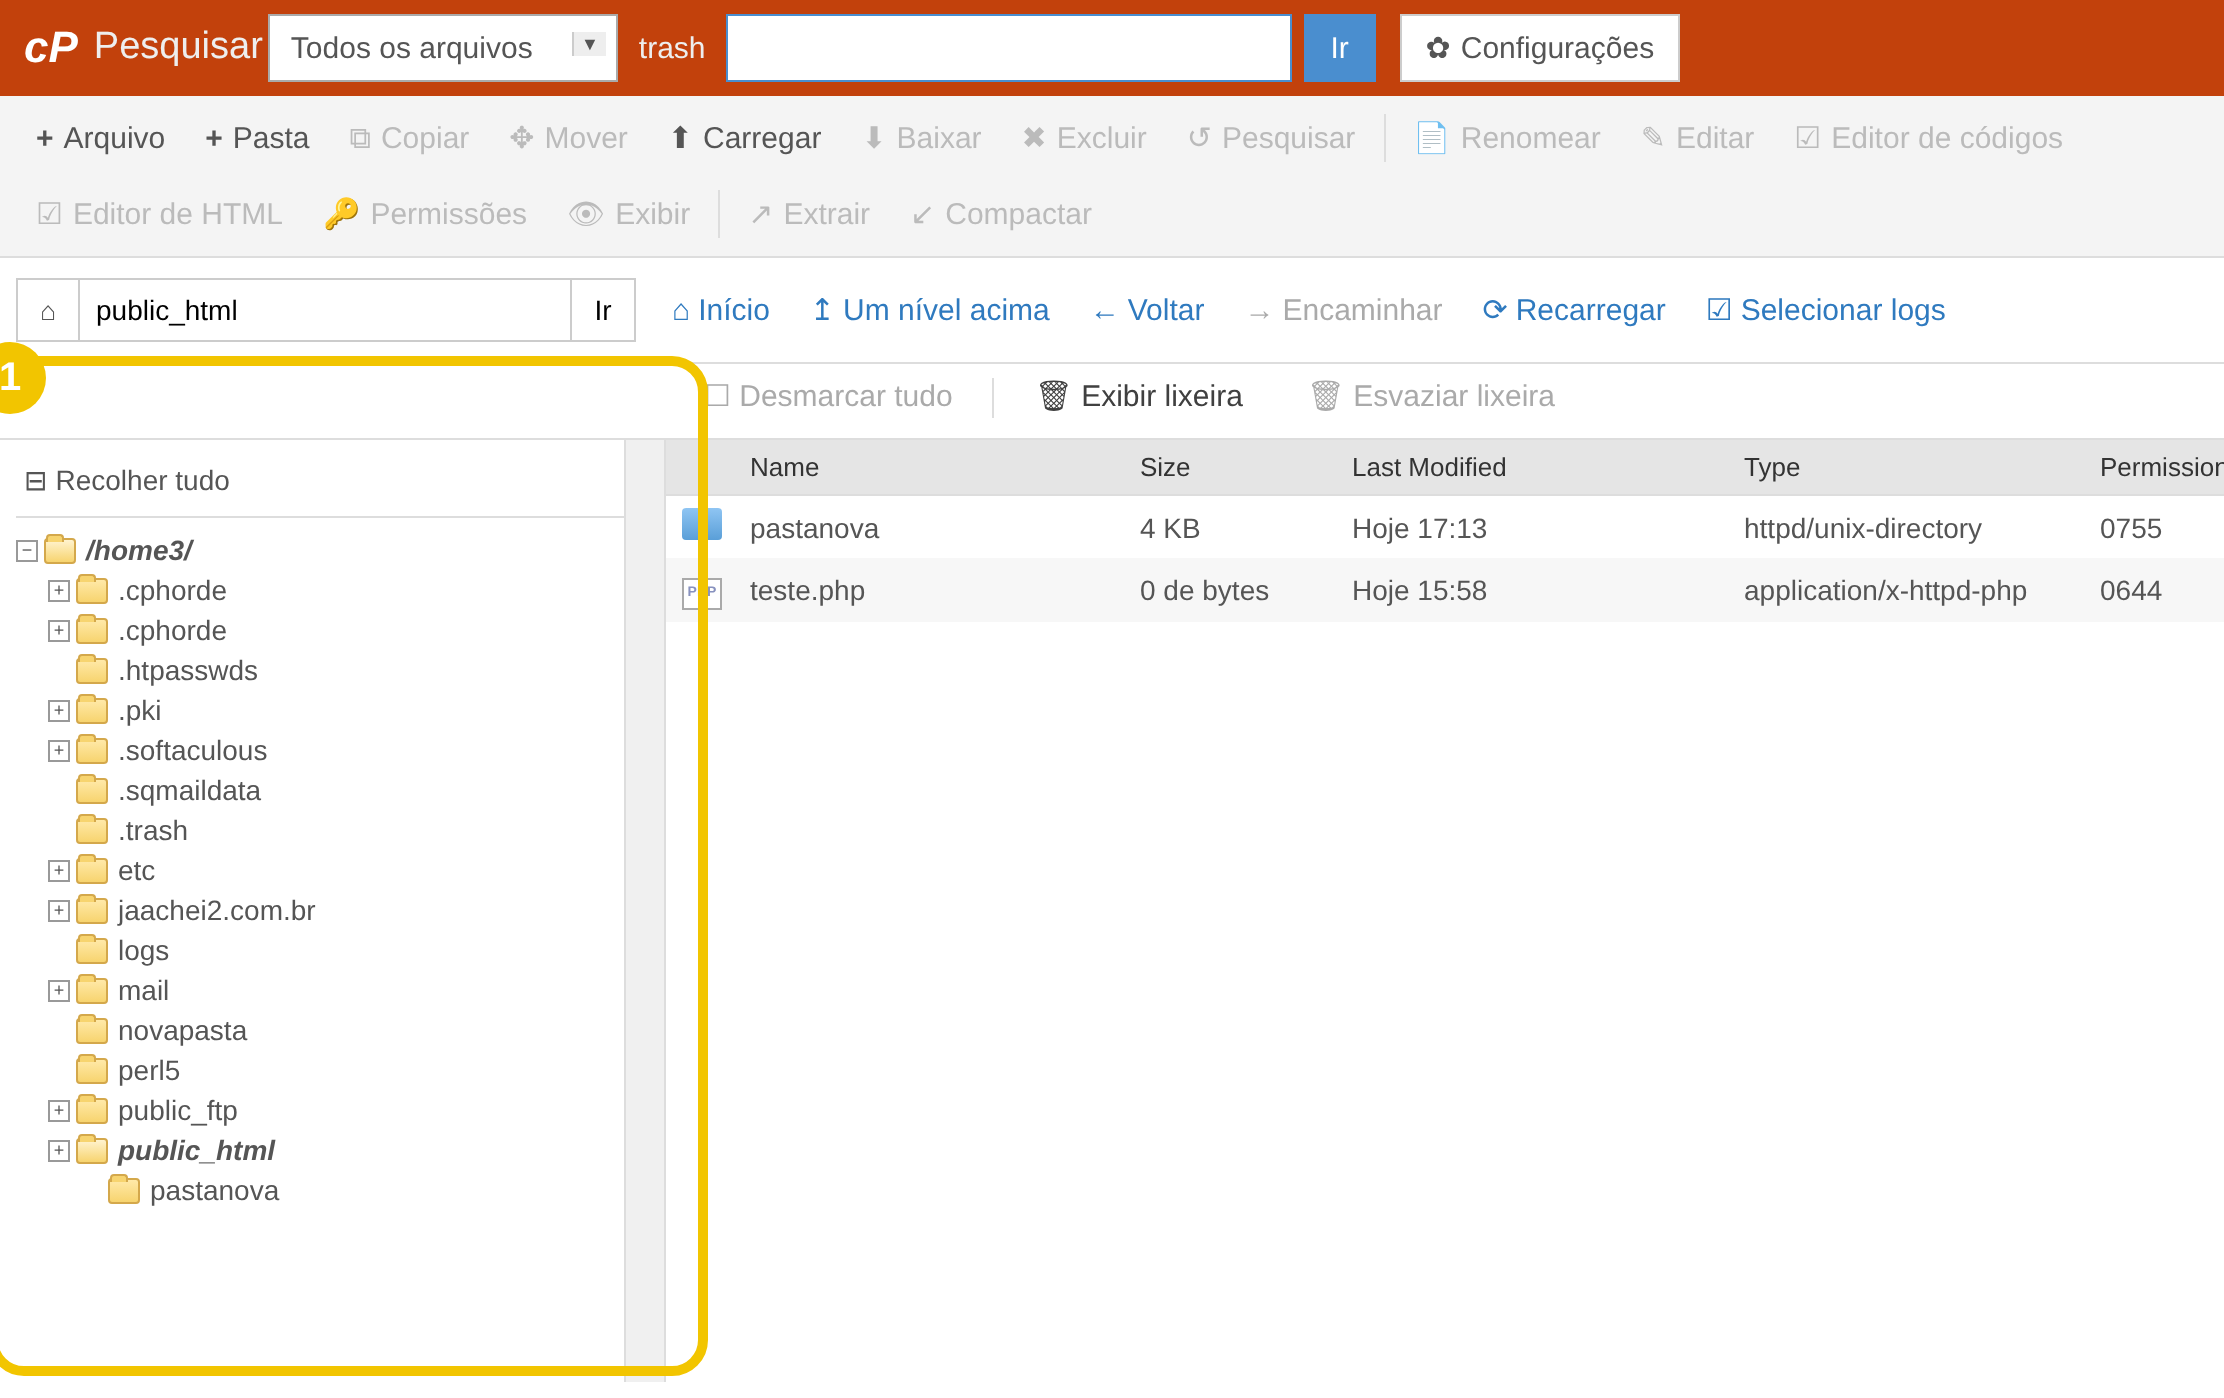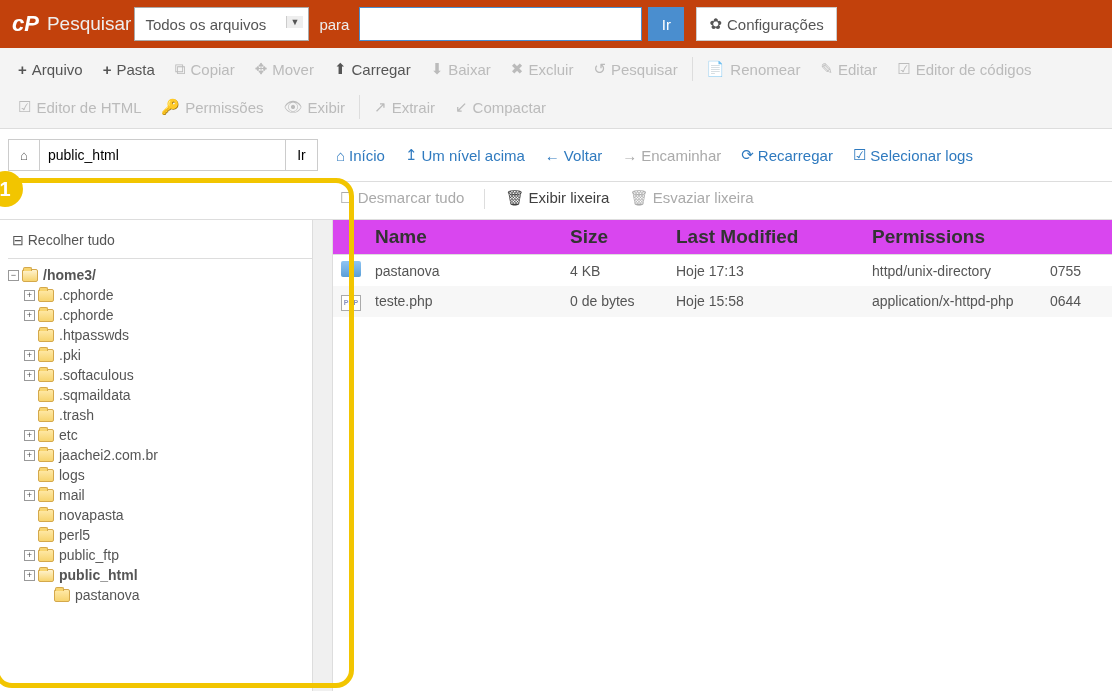--- a/index.html
+++ b/index.html
@@ -29,48 +29,48 @@
 .pathbar { display: flex; align-items: center; padding: 10px 8px; gap: 0; border-bottom: 1px solid #ddd; }
 .home-btn { width: 32px; height: 32px; border: 1px solid #ccc; background: #fff; display: flex; align-items: center; justify-content: center; cursor: pointer; color: #555; }
 .path-input { flex: 0 0 246px; height: 32px; border: 1px solid #ccc; border-left: none; padding: 0 8px; font-size: 14px; }
 .path-ir { height: 32px; width: 32px; border: 1px solid #ccc; border-left: none; background: #fff; font-size: 14px; cursor: pointer; }
 .nav-links { display: flex; gap: 20px; margin-left: 18px; align-items: center; }
 .nav-link { color: #2f7abf; cursor: pointer; display: flex; align-items: center; gap: 4px; font-size: 15px; }
 .nav-link.disabled { color: #aaa; cursor: default; }
 
 
 .sec-nav { display: flex; gap: 20px; padding: 8px 20px 10px 340px; border-bottom: 1px solid #ddd; font-size: 15px; position: relative; margin-top: -1px; }
-.sec-nav .disabled { color: #aaa; }
+.sec-nav .disabled { color: #aaa; margin-left: 12px; }
 .sec-nav .link { color: #404040; cursor: pointer; }
 .sec-sep { width: 1px; height: 20px; background: #ddd; }
 
 
 .main { display: flex; height: calc(699px - 48px - 88px - 52px - 40px); }
 .sidebar-wrap { width: 323px; position: relative; border-right: 1px solid #ddd; }
 .highlight-border { position: absolute; top: -42px; left: -6px; width: 360px; height: 510px; border: 5px solid #f2c500; border-radius: 18px; pointer-events: none; z-index: 10; }
 .badge-1 { position: absolute; top: -12px; left: -12px; width: 36px; height: 36px; background: #f2c500; border-radius: 50%; color: #fff; display: flex; align-items: center; justify-content: center; font-size: 20px; font-weight: bold; }
 .sidebar { width: 100%; height: 100%; overflow-y: auto; padding: 8px 0 8px 8px; }
 .collapse-all { font-size: 14px; color: #555; padding: 4px 4px 10px 4px; display: flex; align-items: center; gap: 4px; border-bottom: 1px solid #ddd; margin-bottom: 6px; cursor: pointer; }
 .tree { font-size: 14px; }
 .tree-item { display: flex; align-items: center; padding: 2px 0; cursor: pointer; white-space: nowrap; }
 .expander { width: 11px; height: 11px; border: 1px solid #999; display: inline-flex; align-items: center; justify-content: center; font-size: 9px; line-height: 1; color: #555; margin-right: 3px; background: #fff; flex-shrink: 0; }
 .expander-space { width: 11px; margin-right: 3px; display: inline-block; flex-shrink: 0; }
 .folder-icon { width: 16px; height: 13px; background: linear-gradient(#ffe9a8, #f7d46f); border: 1px solid #d4a84b; border-radius: 2px; margin-right: 5px; flex-shrink: 0; position: relative; }
 .folder-icon.open { background: linear-gradient(#fff3cf, #f7d46f); }
 .folder-icon::before { content: ''; position: absolute; top: -3px; left: 0; width: 7px; height: 3px; background: #f7d46f; border: 1px solid #d4a84b; border-bottom: none; border-radius: 2px 2px 0 0; }
 .tree .label { }
-.tree .bold { font-weight: bold; }
+.tree .bold { font-weight: bold; font-style: italic; }
 .indent-1 { padding-left: 16px; }
 .indent-2 { padding-left: 32px; }
 
 
 .file-area { flex: 1; display: flex; }
 .scroll-gutter { width: 20px; background: #f0f0f0; border-right: 1px solid #ddd; }
 .file-table { flex: 1; overflow-x: hidden; }
-.table-header { display: flex; background: #d946ef; border-bottom: 1px solid #ddd; font-size: 19px; color: #333; font-weight: 700; }
+.table-header { display: flex; background: #e5e5e5; border-bottom: 1px solid #ddd; font-size: 13px; color: #333; font-weight: 400; }
 .th { padding: 6px 8px; border-right: 1px solid transparent; }
 .col-check { width: 34px; text-align: center; }
 .col-name { width: 195px; }
 .col-size { width: 106px; }
 .col-mod { width: 196px; }
 .col-type { width: 178px; }
 .col-perm { width: 70px; }
 .table-body .tr { display: flex; font-size: 14px; padding: 4px 0; align-items: center; }
 .table-body .tr:nth-child(even) { background: #f7f7f7; }
 .td { padding: 2px 8px; }
@@ -81,21 +81,21 @@
 <body>
 
 <div class="header">
   <span class="cp-logo">cP</span>
   <span class="search-label">Pesquisar</span>
   <span class="select-wrap">
     <select class="search-select">
       <option>Todos os arquivos</option>
     </select>
   </span>
-  <span class="para-label">para</span>
+  <span class="para-label">trash</span>
   <input class="search-input" type="text" style="">
   <button class="btn-ir">Ir</button>
   <button class="btn-config">
     <span>✿</span>
     <span>Configurações</span>
   </button>
 </div>
 
 <div class="toolbar">
   <button class="toolbar-btn">
@@ -313,20 +313,21 @@
   </div>
 
   <div class="file-area">
     <div class="scroll-gutter"></div>
     <div class="file-table">
       <div class="table-header">
         <div class="th col-check"></div>
         <div class="th col-name">Name</div>
         <div class="th col-size">Size</div>
         <div class="th col-mod">Last Modified</div>
+        <div class="th col-type">Type</div>
         <div class="th col-perm">Permissions</div>
       </div>
       <div class="table-body" id="table-body">
           <div class="tr">
             <div class="td col-check"><span class="file-icon-folder"></span></div>
             <div class="td col-name">pastanova</div>
             <div class="td col-size">4 KB</div>
             <div class="td col-mod">Hoje 17:13</div>
             <div class="td col-type">httpd/unix-directory</div>
             <div class="td col-perm">0755</div>

